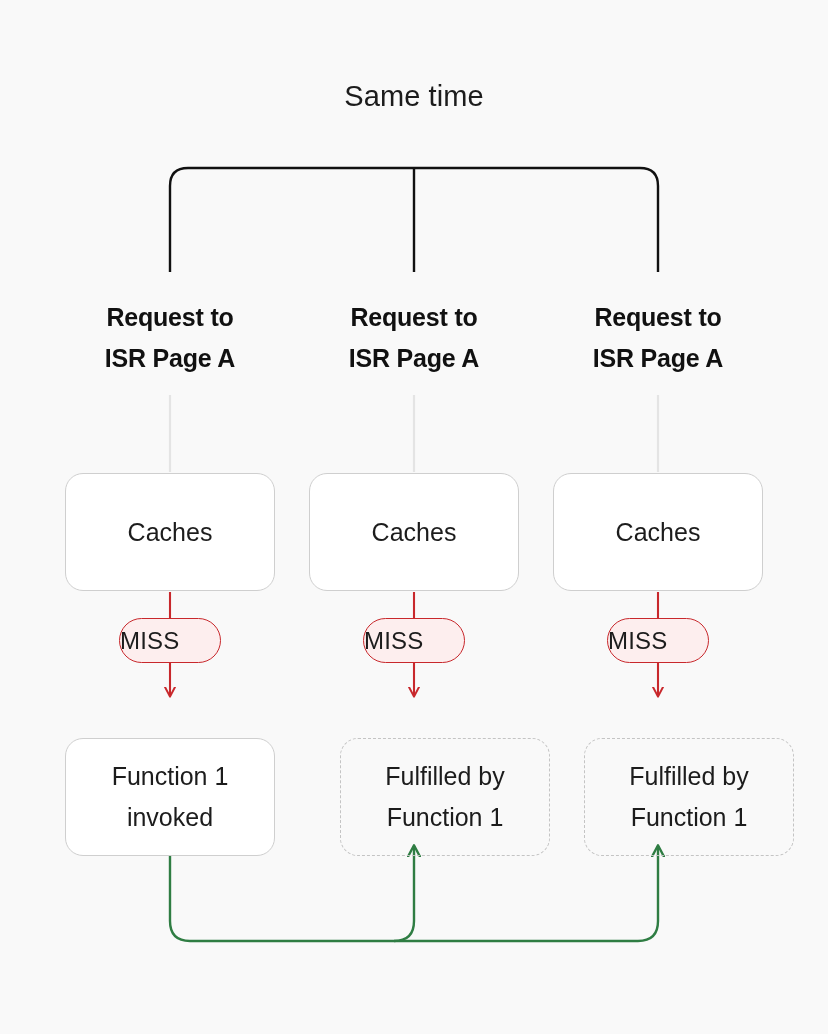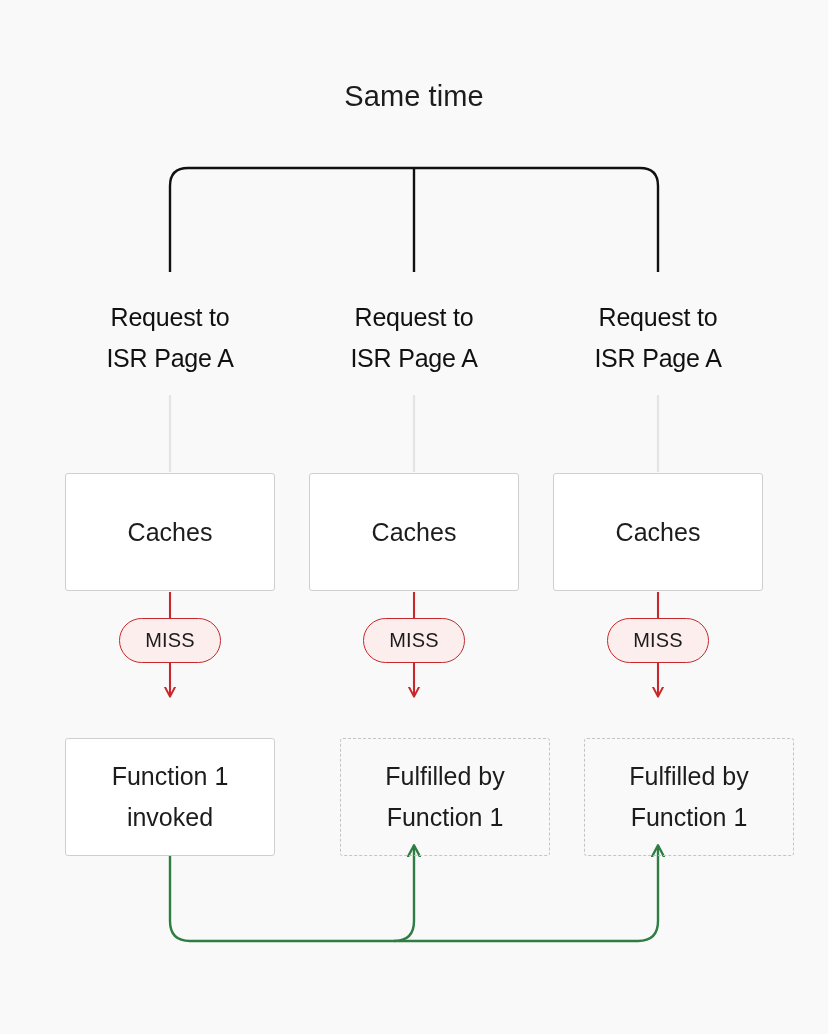--- a/index.html
+++ b/index.html
@@ -43,40 +43,40 @@
     pointer-events: none;
   }
 
   
   .col-heading {
     position: absolute;
     width: 240px;
     text-align: center;
     font-size: 25px;
     line-height: 41px;
-    font-weight: 400;
+    font-weight: 700;
     color: #111111;
     letter-spacing: -0.2px;
   }
   .col-heading.c1 { left: 50px;  top: 297px; }
   .col-heading.c2 { left: 294px; top: 297px; }
   .col-heading.c3 { left: 538px; top: 297px; }
 
   
   .node {
     position: absolute;
     box-sizing: border-box;
     display: flex;
     align-items: center;
     justify-content: center;
     text-align: center;
     font-size: 25px;
     line-height: 41px;
     color: #1c1c1c;
-    border-radius: 3px;
+    border-radius: 18px;
   }
   .node.solid {
     background: #ffffff;
     border: 1.4px solid #cfcfcf;
   }
   .node.dashed {
     background: transparent;
     border: 1.7px dashed #c4c4c4;
     margin-left: 31px;
   }
@@ -93,25 +93,24 @@
 
   
   .pill {
     position: absolute;
     box-sizing: border-box;
     width: 102px;
     height: 45px;
     top: 618px;
     display: flex;
     align-items: center;
-    justify-content: center;
     background: #fdeeee;
     border: 1.8px solid #c8282c;
     border-radius: 23px;
-    font-size: 20px;
+    font-size: 24px;
     color: #1c1c1c;
     letter-spacing: 0.2px;
   }
   .pill.c1 { left: 119px; }
   .pill.c2 { left: 363px; }
   .pill.c3 { left: 607px; }
 </style>
 </head>
 <body>
 

